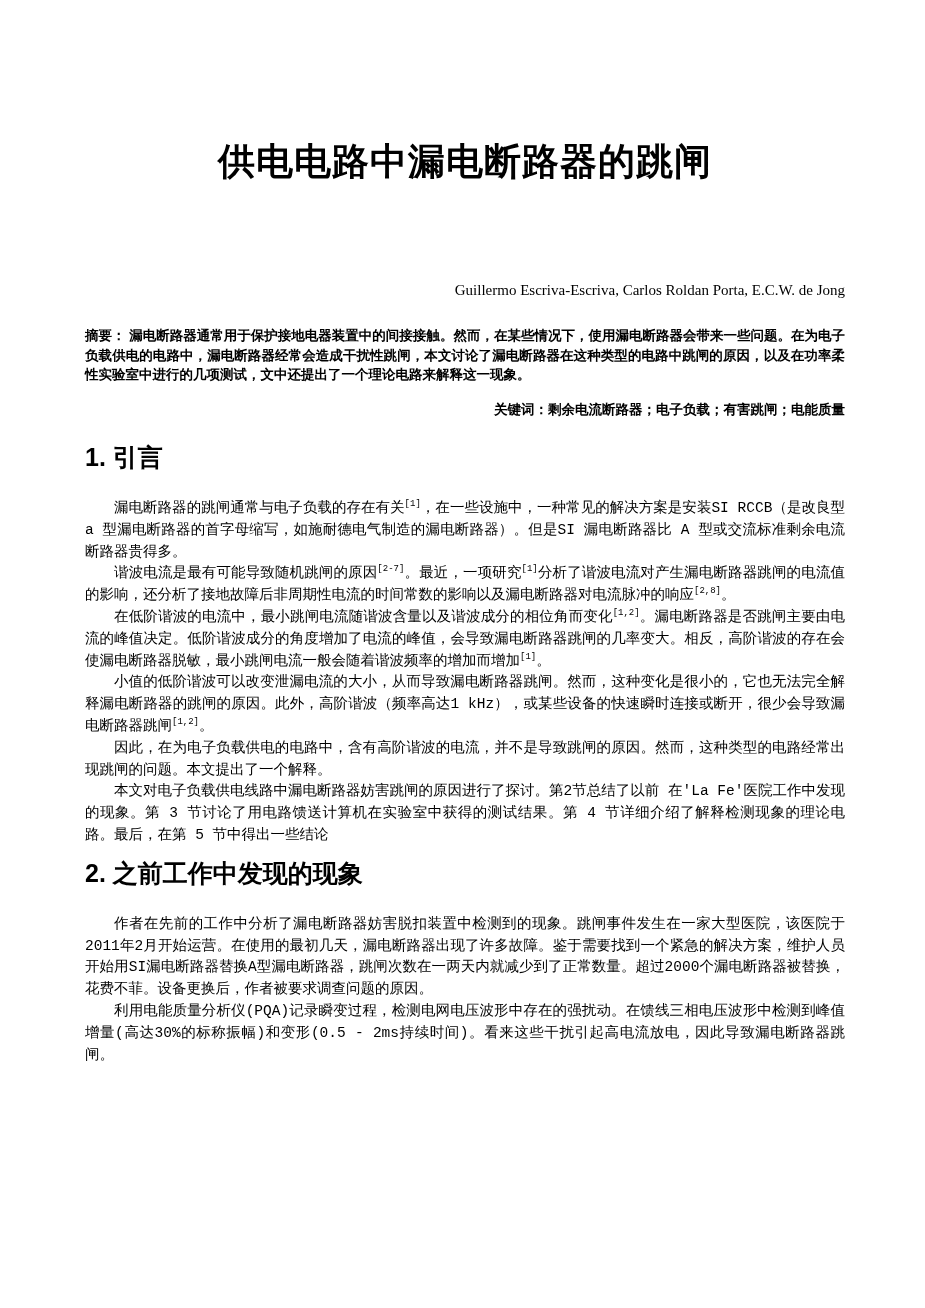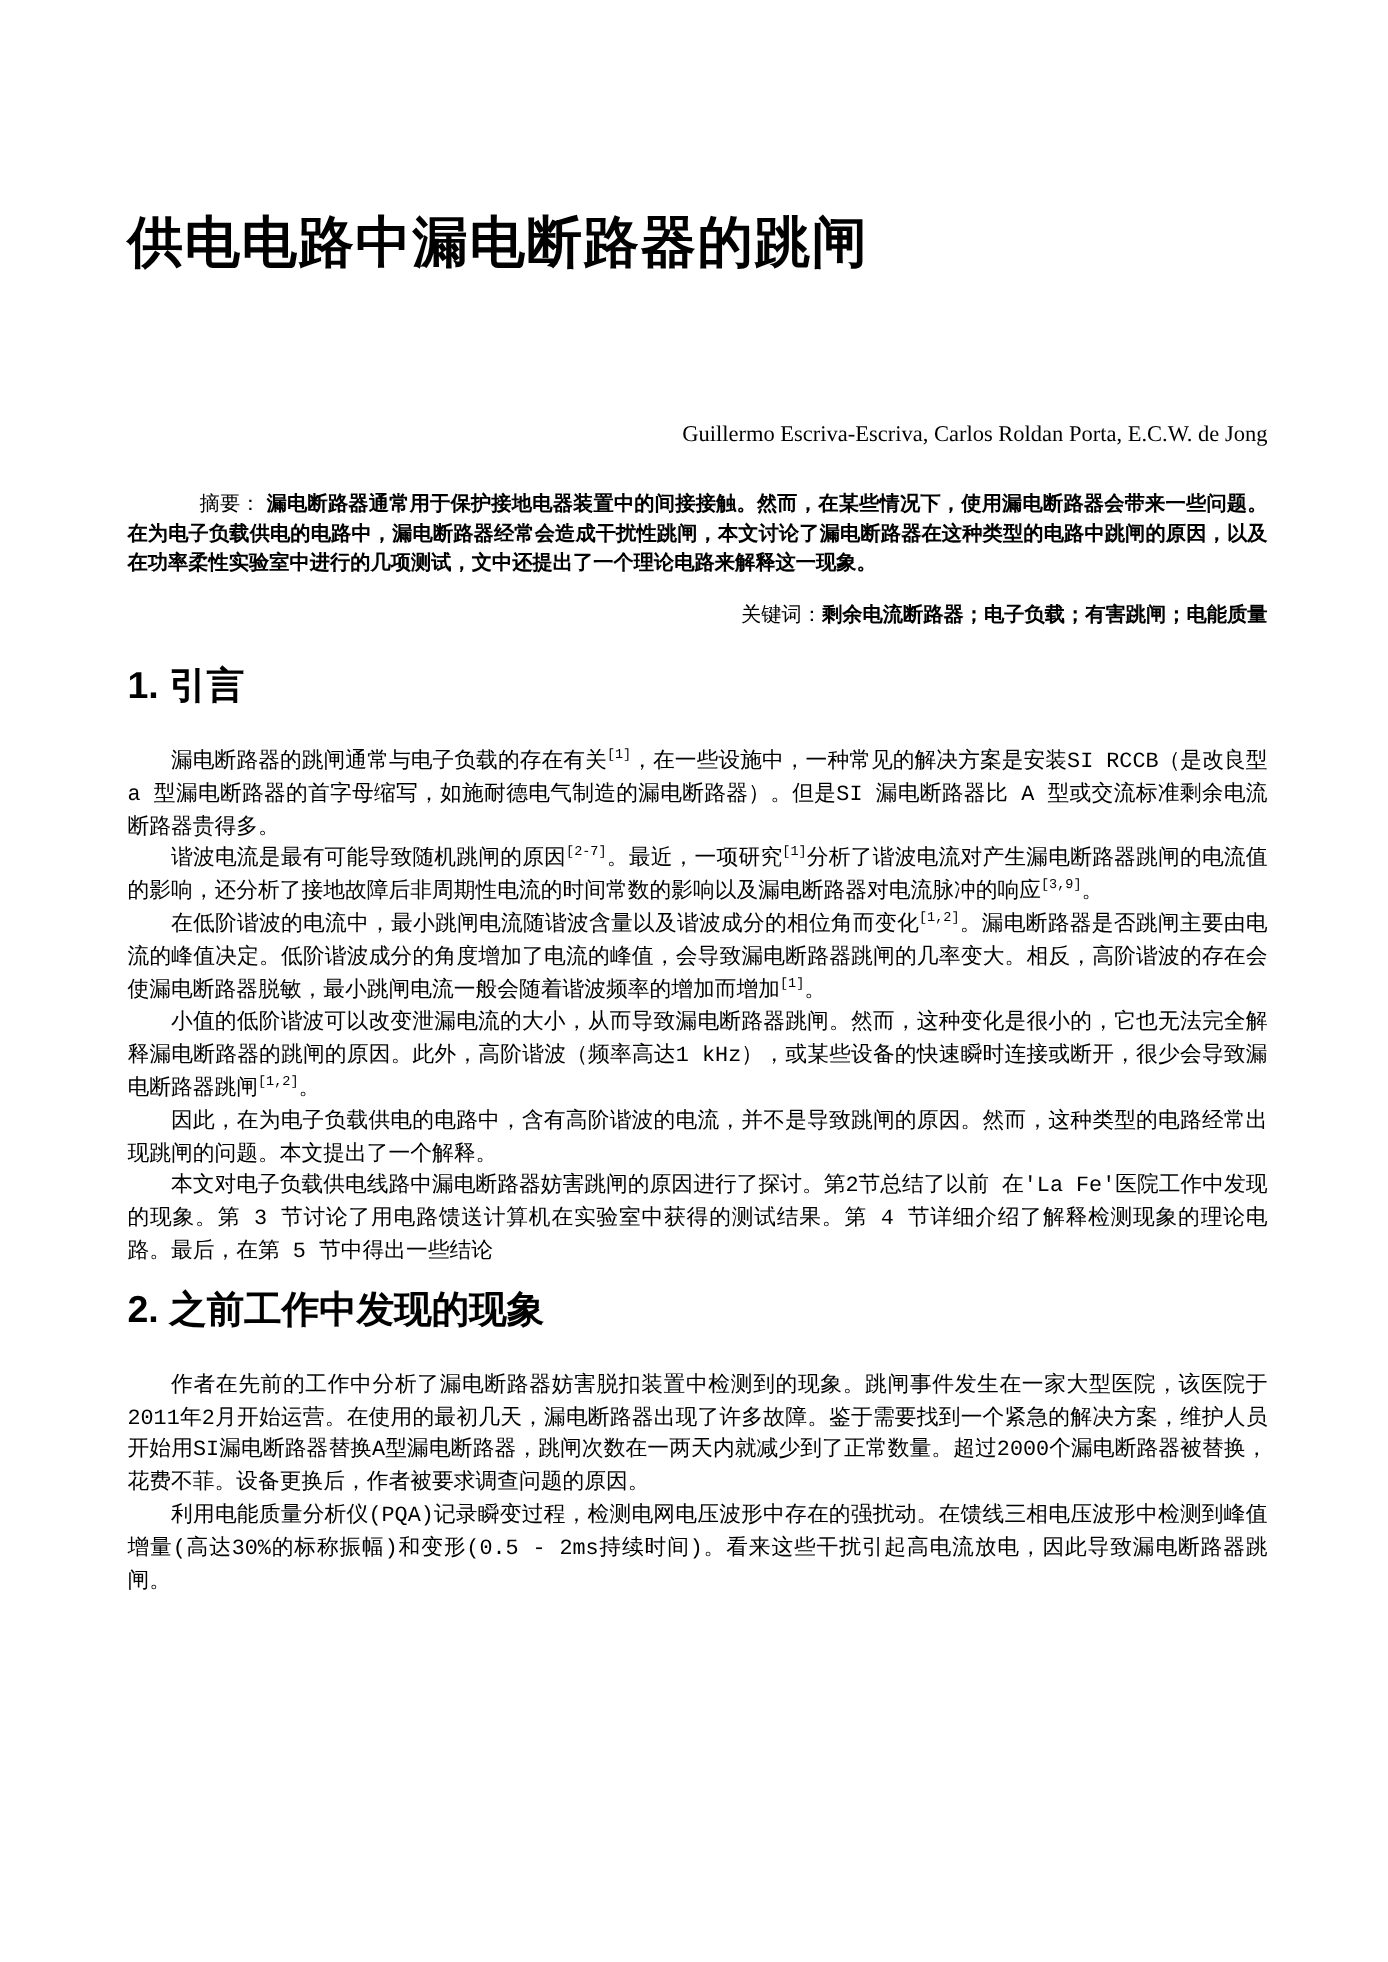--- a/index.html
+++ b/index.html
@@ -16,21 +16,21 @@
   }
   .page {
     padding: 0 80px 0 85px;
   }
   .paper-title {
     margin: 140px 0 0 0;
     font-family: "Liberation Sans", sans-serif;
     font-weight: bold;
     font-size: 37px;
     line-height: 44px;
-    text-align: left;
+    text-align: center;
     letter-spacing: 1px;
   }
   .authors-line {
     margin-top: 96px;
     font-family: "Liberation Serif", serif;
     font-size: 15px;
     line-height: 20px;
     text-align: right;
   }
   .abstract-par {
@@ -70,41 +70,40 @@
   }
   sup.cite {
     font-size: 9px;
     line-height: 0;
     vertical-align: super;
   }
   #sections > .section-heading:nth-of-type(2) {
     margin-top: 13px;
   }
   .abstract-label, .keywords-label {
-    font-weight: normal;
-    margin-left: 48px;
+    font-weight: bold;
   }
 </style>
 </head>
 <body>
 
 <div class="page">
 
   <h1 class="paper-title">供电电路中漏电断路器的跳闸</h1>
 
   <div class="authors-line">Guillermo Escriva-Escriva, Carlos Roldan Porta, E.C.W. de Jong</div>
 
   <p class="abstract-par"><span class="abstract-label">摘要：</span> <span>漏电断路器通常用于保护接地电器装置中的间接接触。然而，在某些情况下，使用漏电断路器会带来一些问题。在为电子负载供电的电路中，漏电断路器经常会造成干扰性跳闸，本文讨论了漏电断路器在这种类型的电路中跳闸的原因，以及在功率柔性实验室中进行的几项测试，文中还提出了一个理论电路来解释这一现象。</span></p>
 
   <p class="keywords-par"><span class="keywords-label">关键词：</span><span>剩余电流断路器；电子负载；有害跳闸；电能质量</span></p>
 
   <div id="sections">
       <h2 class="section-heading">1. 引言</h2>
       <p class="body-par">漏电断路器的跳闸通常与电子负载的存在有关<sup class="cite">[1]</sup>，在一些设施中，一种常见的解决方案是安装SI RCCB（是改良型 a 型漏电断路器的首字母缩写，如施耐德电气制造的漏电断路器）。但是SI 漏电断路器比 A 型或交流标准剩余电流断路器贵得多。</p>
-      <p class="body-par">谐波电流是最有可能导致随机跳闸的原因<sup class="cite">[2-7]</sup>。最近，一项研究<sup class="cite">[1]</sup>分析了谐波电流对产生漏电断路器跳闸的电流值的影响，还分析了接地故障后非周期性电流的时间常数的影响以及漏电断路器对电流脉冲的响应<sup class="cite">[3,9]</sup>。</p>
+      <p class="body-par">谐波电流是最有可能导致随机跳闸的原因<sup class="cite">[2-7]</sup>。最近，一项研究<sup class="cite">[1]</sup>分析了谐波电流对产生漏电断路器跳闸的电流值的影响，还分析了接地故障后非周期性电流的时间常数的影响以及漏电断路器对电流脉冲的响应<sup class="cite">[2,8]</sup>。</p>
       <p class="body-par">在低阶谐波的电流中，最小跳闸电流随谐波含量以及谐波成分的相位角而变化<sup class="cite">[1,2]</sup>。漏电断路器是否跳闸主要由电流的峰值决定。低阶谐波成分的角度增加了电流的峰值，会导致漏电断路器跳闸的几率变大。相反，高阶谐波的存在会使漏电断路器脱敏，最小跳闸电流一般会随着谐波频率的增加而增加<sup class="cite">[1]</sup>。</p>
       <p class="body-par">小值的低阶谐波可以改变泄漏电流的大小，从而导致漏电断路器跳闸。然而，这种变化是很小的，它也无法完全解释漏电断路器的跳闸的原因。此外，高阶谐波（频率高达1 kHz），或某些设备的快速瞬时连接或断开，很少会导致漏电断路器跳闸<sup class="cite">[1,2]</sup>。</p>
       <p class="body-par">因此，在为电子负载供电的电路中，含有高阶谐波的电流，并不是导致跳闸的原因。然而，这种类型的电路经常出现跳闸的问题。本文提出了一个解释。</p>
       <p class="body-par">本文对电子负载供电线路中漏电断路器妨害跳闸的原因进行了探讨。第2节总结了以前 在'La Fe'医院工作中发现的现象。第 3 节讨论了用电路馈送计算机在实验室中获得的测试结果。第 4 节详细介绍了解释检测现象的理论电路。最后，在第 5 节中得出一些结论</p>
       <h2 class="section-heading">2. 之前工作中发现的现象</h2>
       <p class="body-par">作者在先前的工作中分析了漏电断路器妨害脱扣装置中检测到的现象。跳闸事件发生在一家大型医院，该医院于2011年2月开始运营。在使用的最初几天，漏电断路器出现了许多故障。鉴于需要找到一个紧急的解决方案，维护人员开始用SI漏电断路器替换A型漏电断路器，跳闸次数在一两天内就减少到了正常数量。超过2000个漏电断路器被替换，花费不菲。设备更换后，作者被要求调查问题的原因。</p>
       <p class="body-par">利用电能质量分析仪(PQA)记录瞬变过程，检测电网电压波形中存在的强扰动。在馈线三相电压波形中检测到峰值增量(高达30%的标称振幅)和变形(0.5 - 2ms持续时间)。看来这些干扰引起高电流放电，因此导致漏电断路器跳闸。</p>
     </div>
 
 </div>

